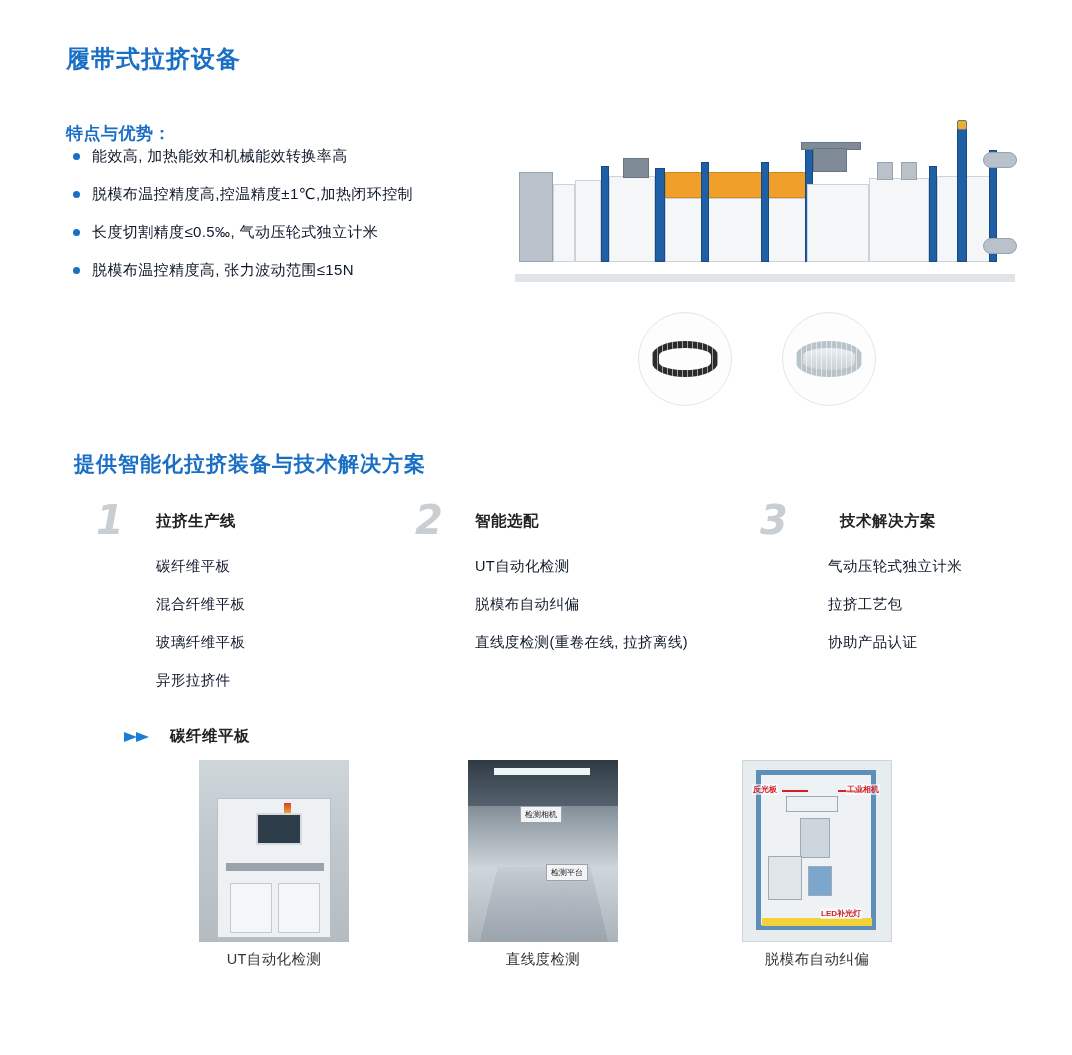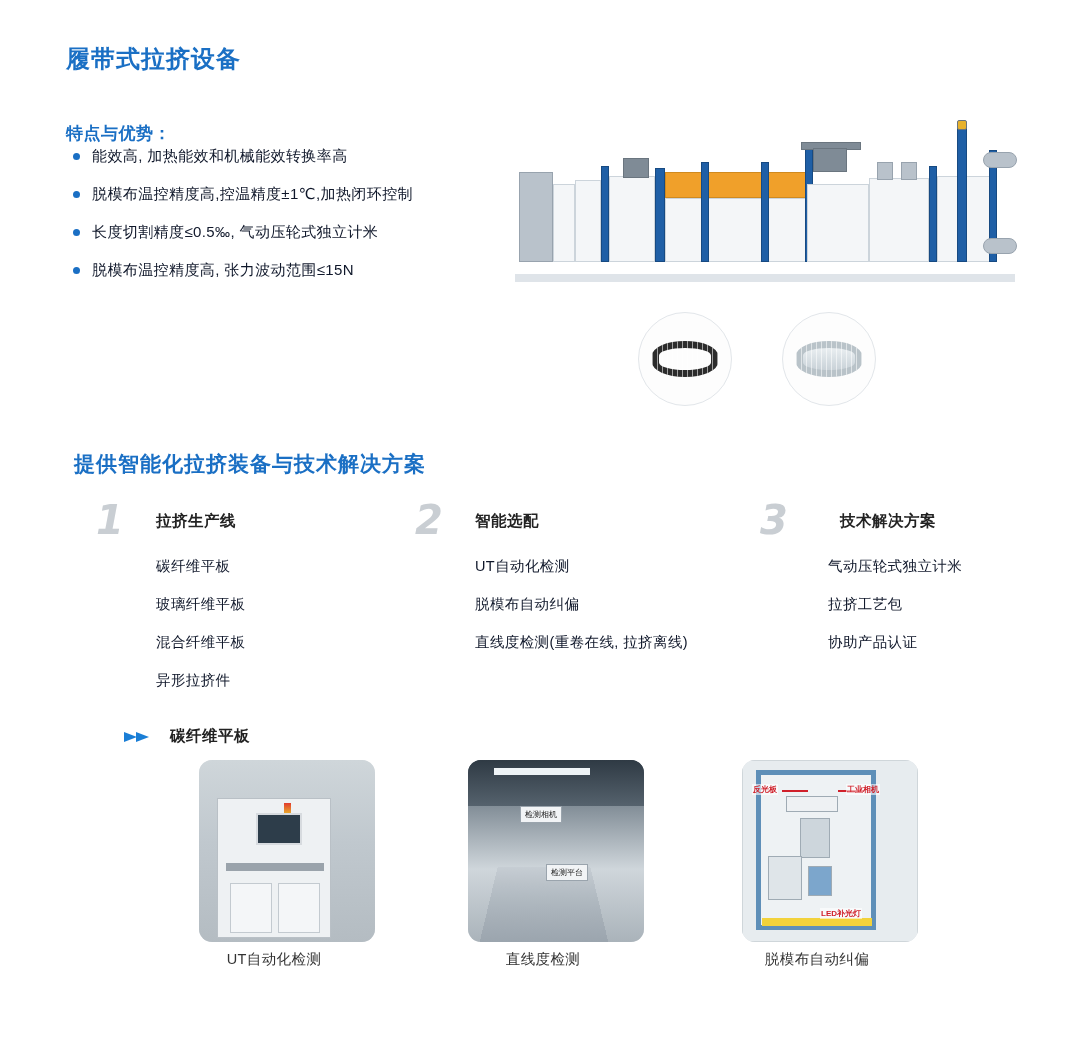--- a/index.html
+++ b/index.html
@@ -214,25 +214,24 @@
     left: 124px;
     top: 729px;
     width: 28px;
     height: 16px;
   }
   .arrow-icon svg { display: block; }
 
   
   .photo {
     position: absolute;
-    width: 176px;
+    width: 150px;
     height: 182px;
     overflow: hidden;
     background: #dfe3e6;
-    border-radius: 13px;
   }
   .photo-1 { left: 199px; top: 760px; }
   .photo-2 { left: 468px; top: 760px; }
   .photo-3 { left: 742px; top: 760px; }
 
   .caption {
     position: absolute;
     top: 950px;
     font-size: 14.5px;
     color: #333;
@@ -420,22 +419,22 @@
 
 <div class="section2-title">提供智能化拉挤装备与技术解决方案</div>
 
 <div class="col col-1">
   <div class="col-head">
     <div class="big-num">1</div>
     <div class="col-title">拉挤生产线</div>
   </div>
   <ul class="col-items">
     <li>碳纤维平板</li>
+    <li>混合纤维平板</li>
     <li>玻璃纤维平板</li>
-    <li>混合纤维平板</li>
     <li>异形拉挤件</li>
   </ul>
 </div>
 
 <div class="col col-2">
   <div class="col-head">
     <div class="big-num">2</div>
     <div class="col-title">智能选配</div>
   </div>
   <ul class="col-items">

